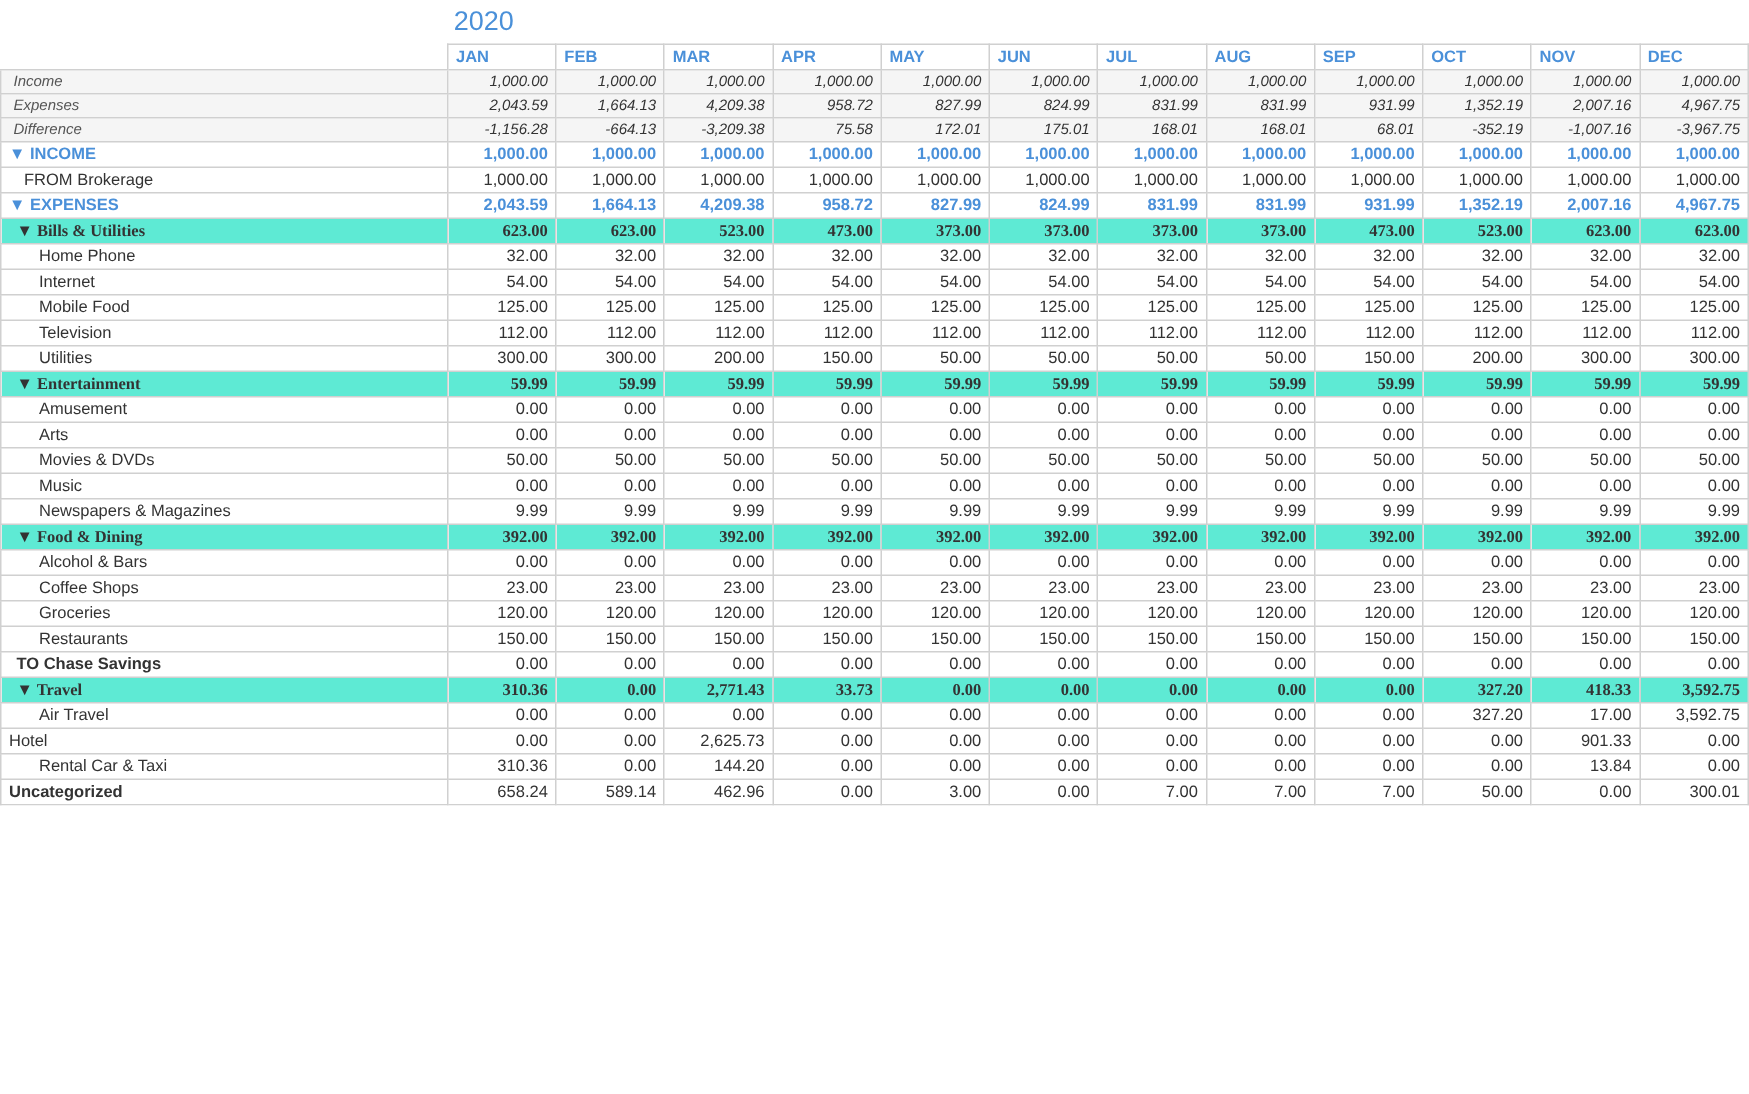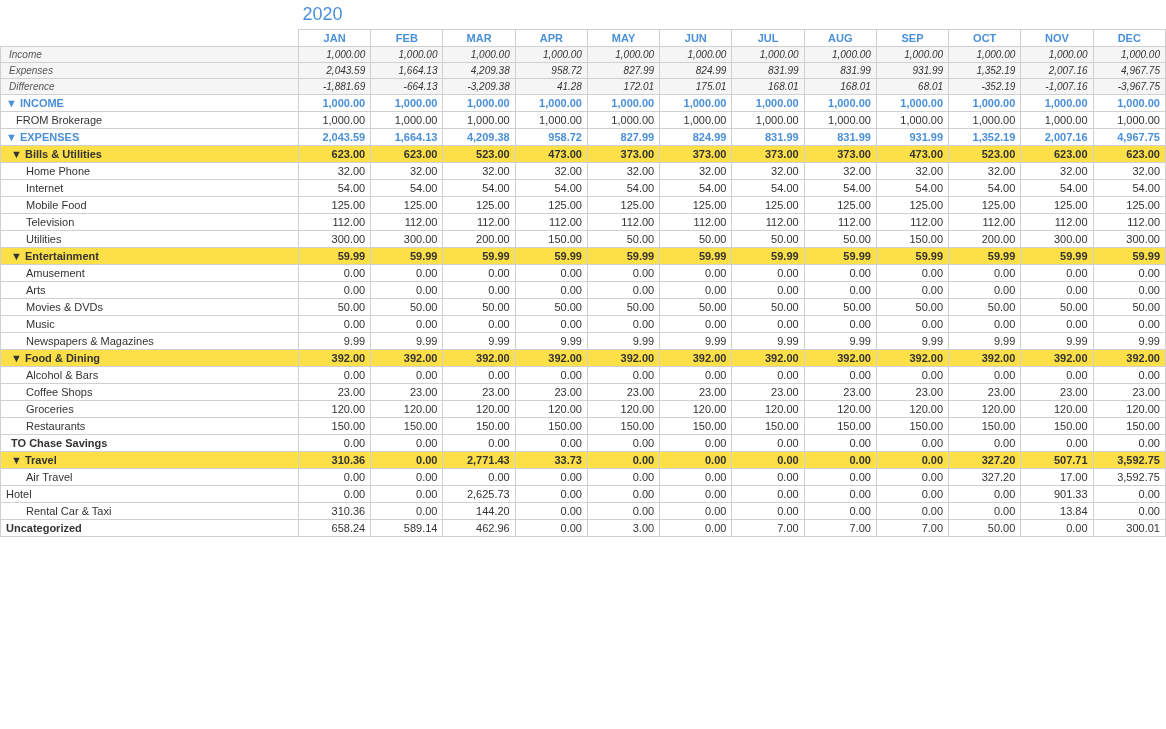--- a/index.html
+++ b/index.html
@@ -23,21 +23,21 @@
       text-align: left;
       color: #4a90d9;
       font-size: 18px;
       font-weight: normal;
       border: none;
       background: #fff;
       padding: 4px;
     }
     
     .header-month {
-      text-align: center;
+      text-align: left;
       color: #4a90d9;
       font-weight: bold;
       font-size: 11px;
       background: #fff;
       border-bottom: 1px solid #d0d0d0;
       margin-left: 40px;
     }
     
     .label-cell {
       text-align: left;
@@ -63,23 +63,24 @@
     .cat-income td { background: #fff; }
     
     .cat-expenses {
       color: #4a90d9;
       font-weight: bold;
     }
     .cat-expenses td { background: #fff; }
     
     
     .subcat-header td {
-      background: #fde047;
+      background: #5eead4;
       font-weight: bold;
       color: #333;
+      font-family: Liberation Serif, serif;
     }
     
     
     .item-row td { background: #fff; }
     
     
     .indent-1 { padding-left: 15px !important; margin-top: 32px; }
     
     
     .from-brokerage td { background: #fff; }
@@ -165,24 +166,24 @@
         <td class="num-cell summary-expenses">824.99</td>
         <td class="num-cell summary-expenses">831.99</td>
         <td class="num-cell summary-expenses">831.99</td>
         <td class="num-cell summary-expenses">931.99</td>
         <td class="num-cell summary-expenses">1,352.19</td>
         <td class="num-cell summary-expenses">2,007.16</td>
         <td class="num-cell summary-expenses">4,967.75</td>
       </tr>
       <tr class="summary-area">
         <td class="label-cell summary-area-title" style="padding-left:8px; font-style:italic; font-size:10px;">Difference</td>
-        <td class="num-cell summary-difference">-1,881.69</td>
+        <td class="num-cell summary-difference">-1,156.28</td>
         <td class="num-cell summary-difference">-664.13</td>
         <td class="num-cell summary-difference">-3,209.38</td>
-        <td class="num-cell summary-difference">41.28</td>
+        <td class="num-cell summary-difference">75.58</td>
         <td class="num-cell summary-difference">172.01</td>
         <td class="num-cell summary-difference">175.01</td>
         <td class="num-cell summary-difference">168.01</td>
         <td class="num-cell summary-difference">168.01</td>
         <td class="num-cell summary-difference">68.01</td>
         <td class="num-cell summary-difference">-352.19</td>
         <td class="num-cell summary-difference">-1,007.16</td>
         <td class="num-cell summary-difference">-3,967.75</td>
       </tr>
 
@@ -512,21 +513,21 @@
         <td class="num-cell">310.36</td>
         <td class="num-cell">0.00</td>
         <td class="num-cell">2,771.43</td>
         <td class="num-cell">33.73</td>
         <td class="num-cell">0.00</td>
         <td class="num-cell">0.00</td>
         <td class="num-cell">0.00</td>
         <td class="num-cell">0.00</td>
         <td class="num-cell">0.00</td>
         <td class="num-cell">327.20</td>
-        <td class="num-cell">507.71</td>
+        <td class="num-cell">418.33</td>
         <td class="num-cell">3,592.75</td>
       </tr>
       <tr class="item-row">
         <td class="label-cell" style="padding-left:25px;">Air Travel</td>
         <td class="num-cell">0.00</td>
         <td class="num-cell">0.00</td>
         <td class="num-cell">0.00</td>
         <td class="num-cell">0.00</td>
         <td class="num-cell">0.00</td>
         <td class="num-cell">0.00</td>

